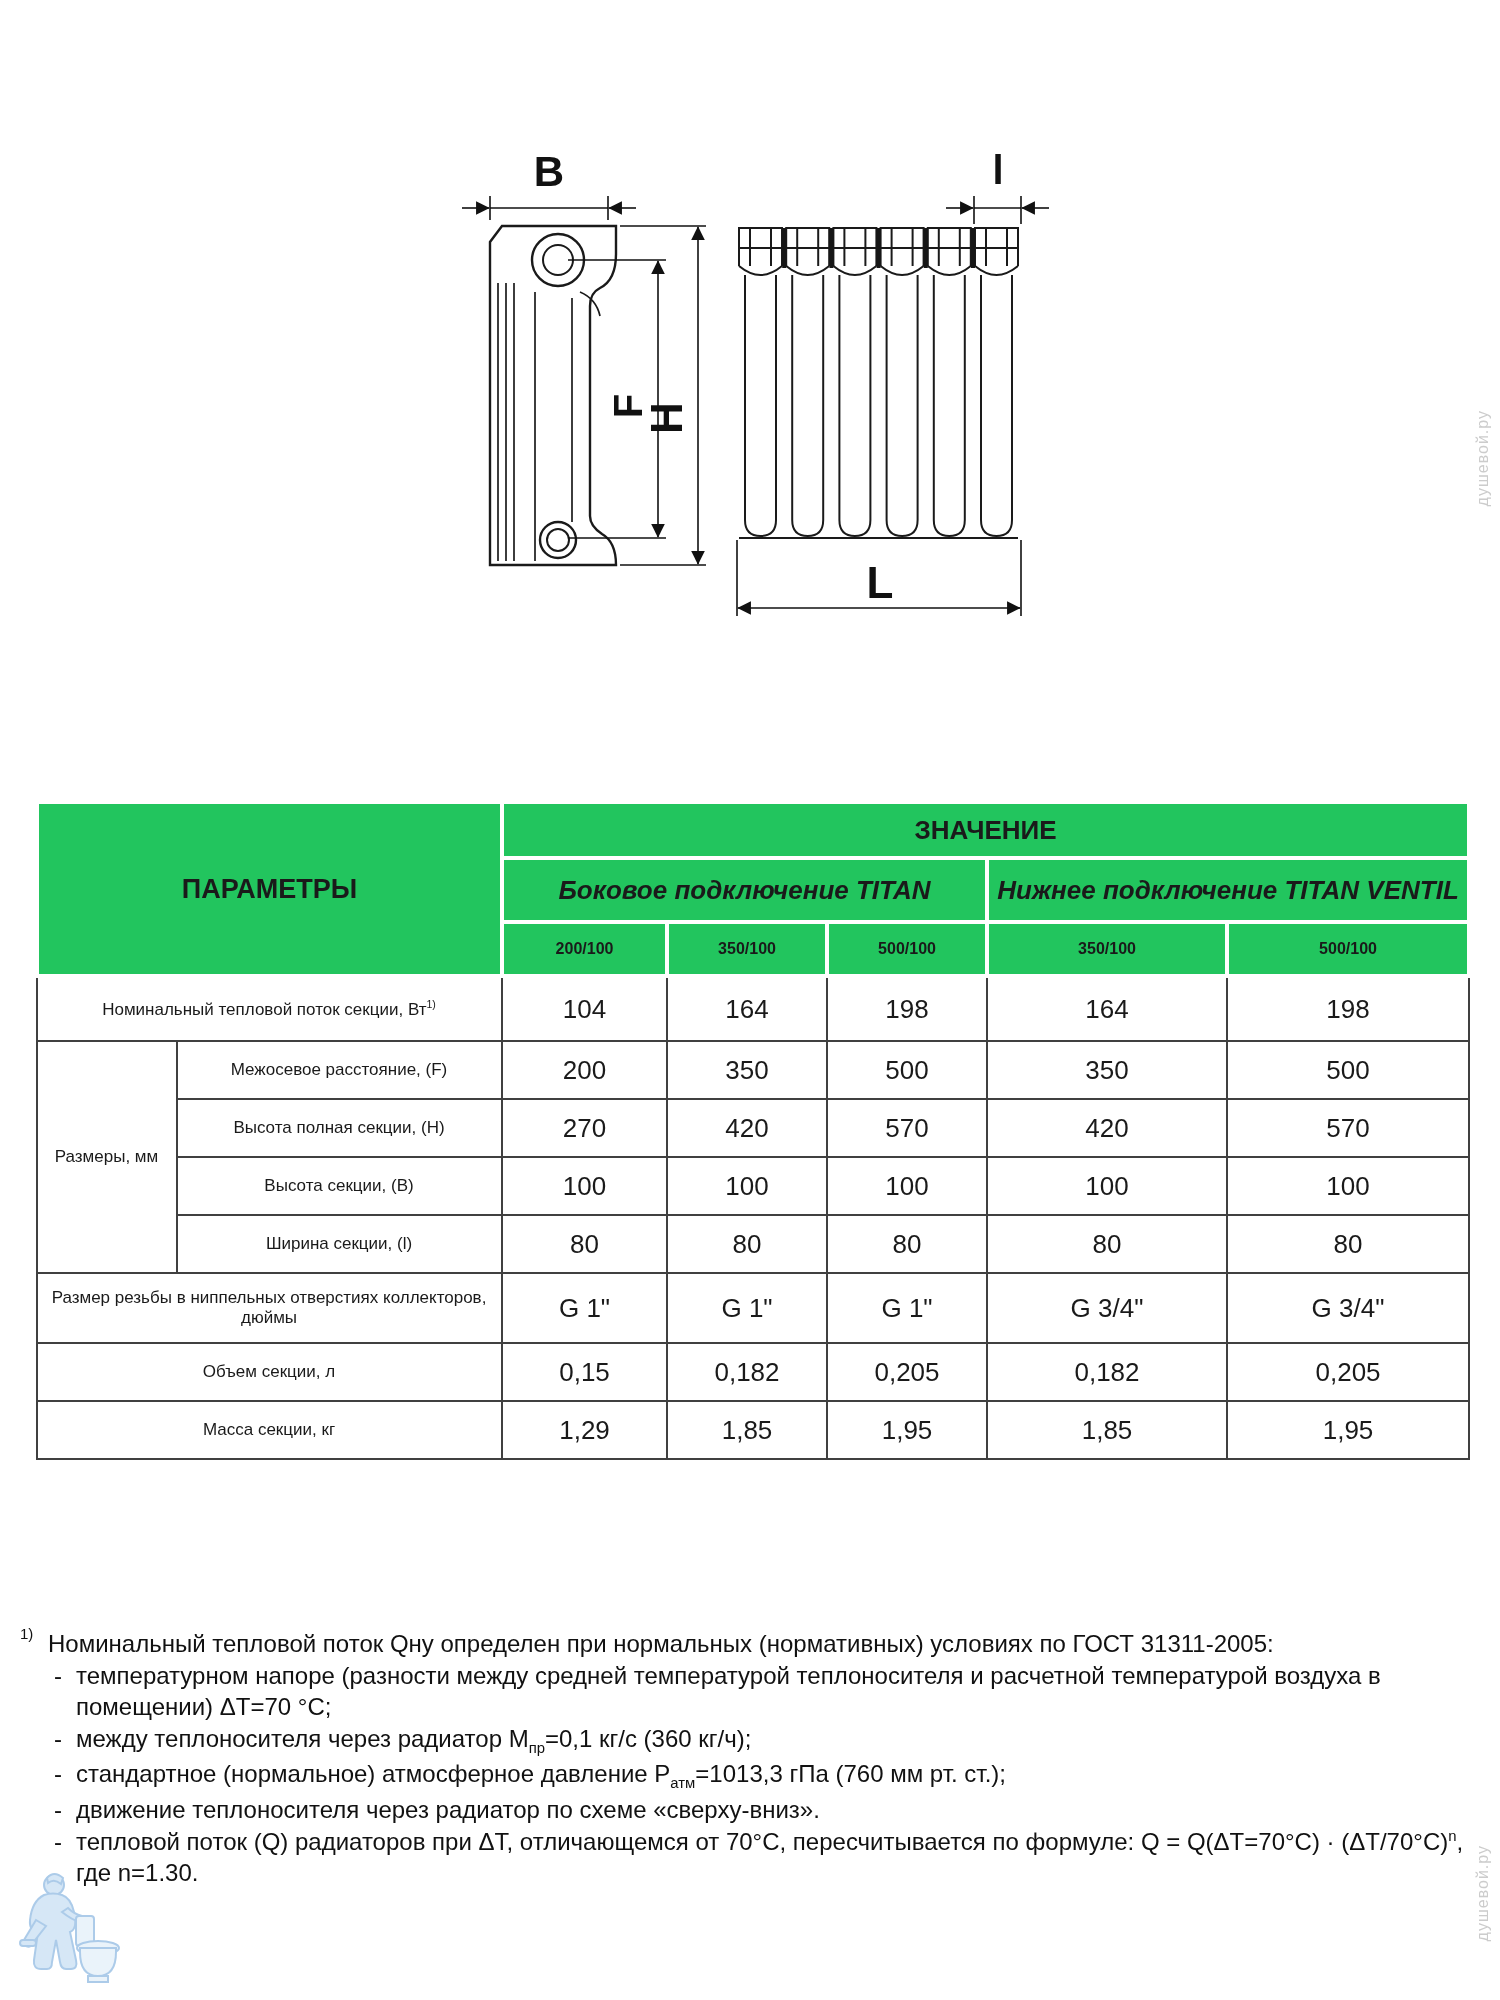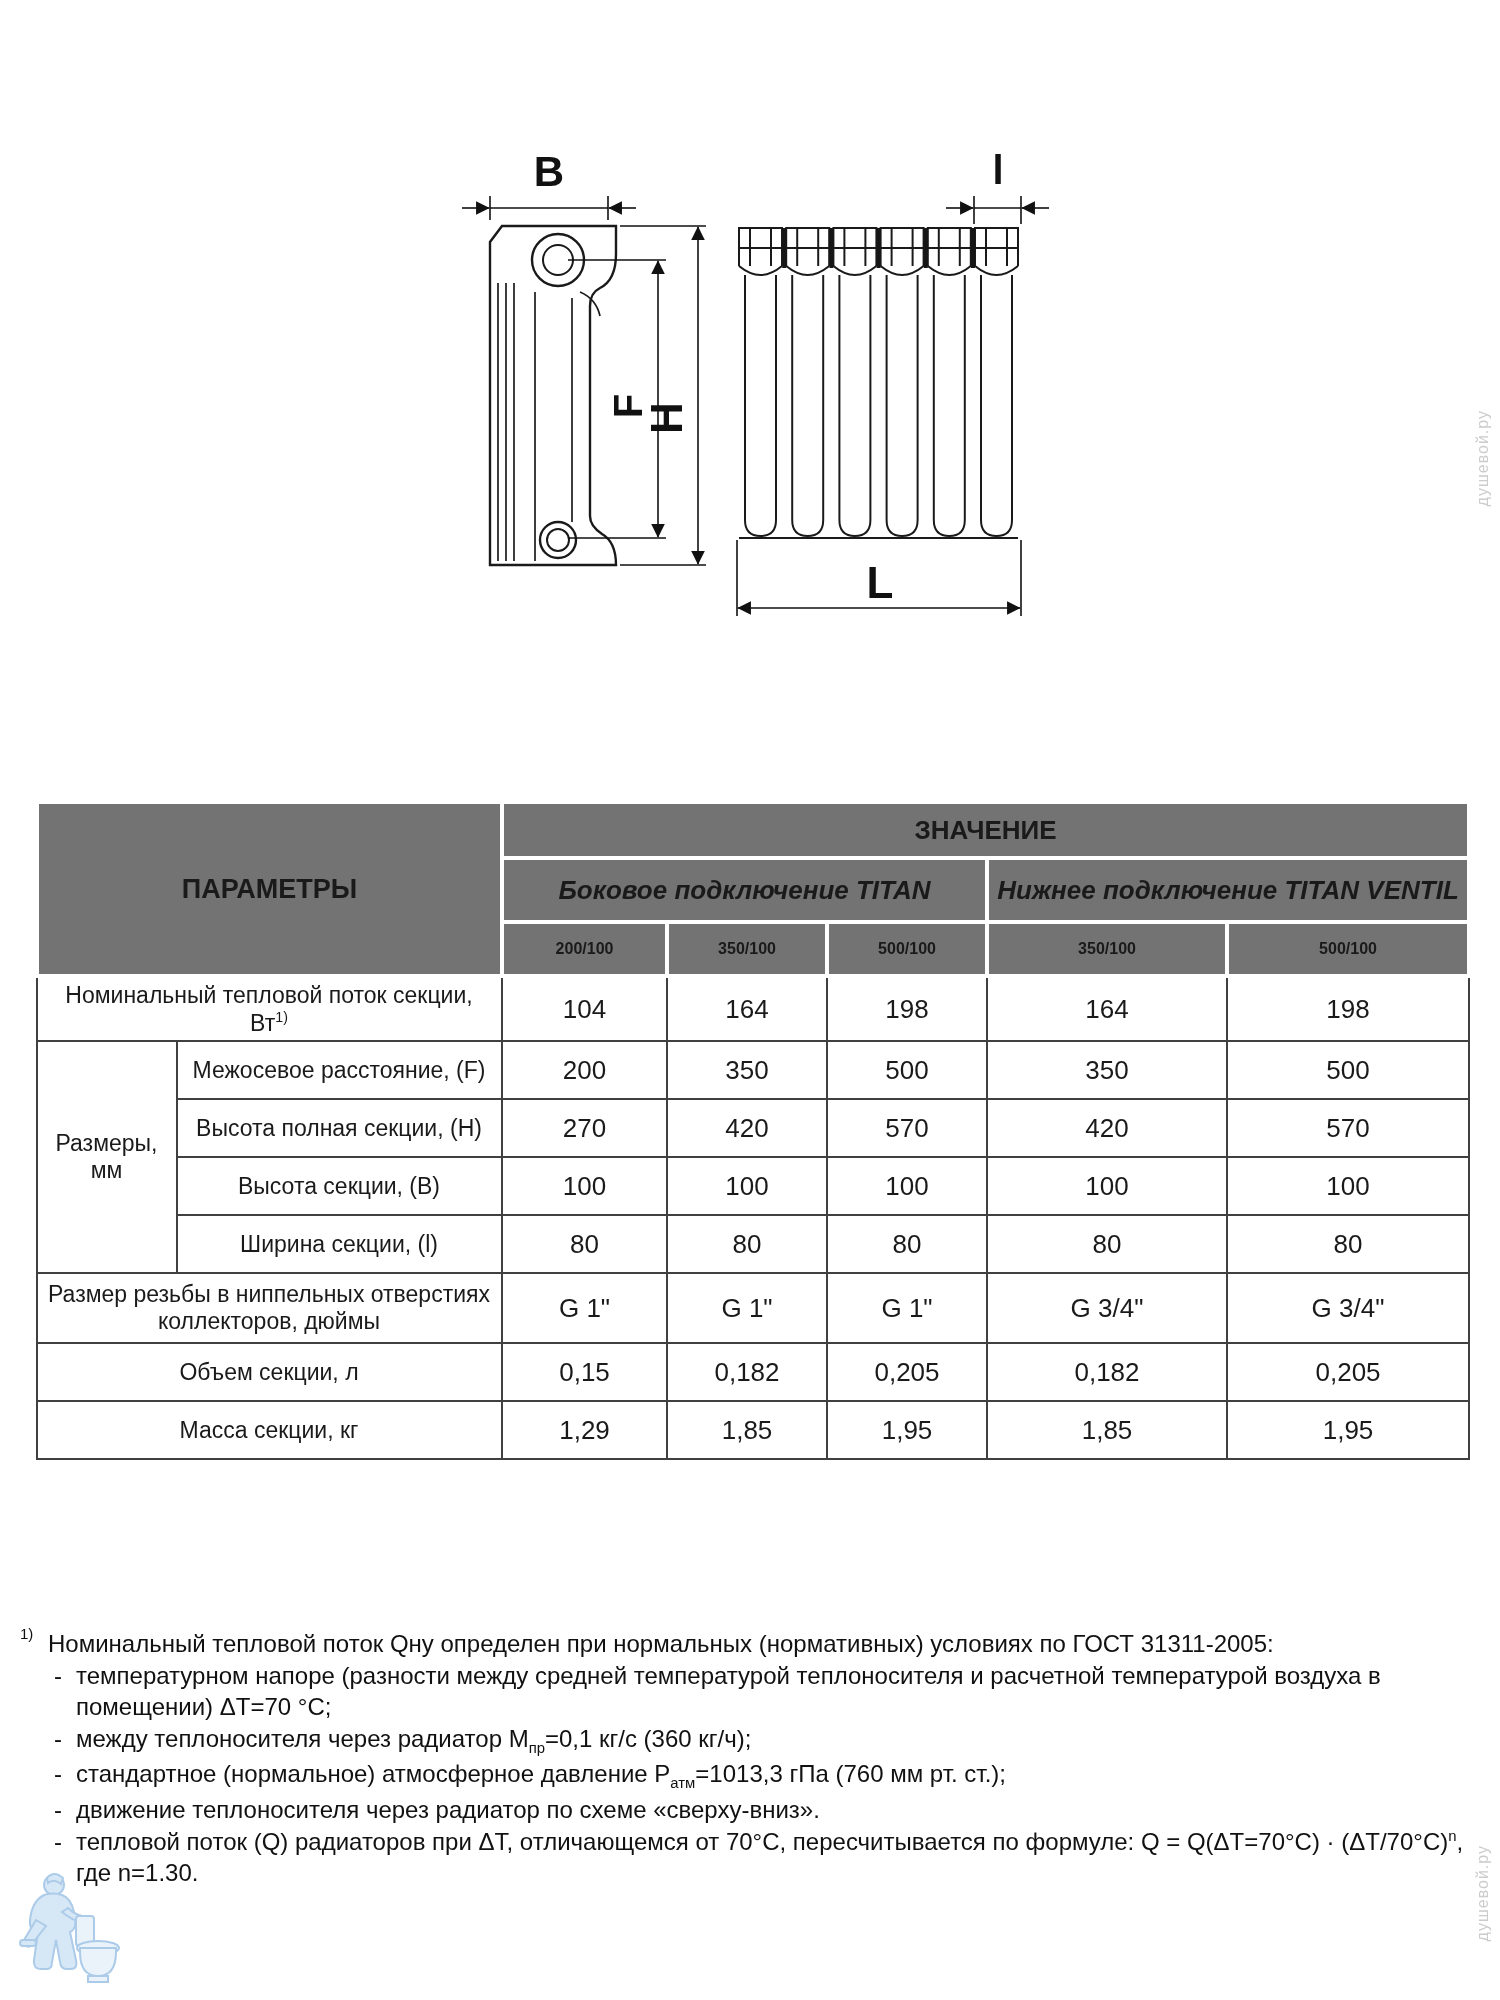--- a/index.html
+++ b/index.html
@@ -10,27 +10,27 @@
   #diagram{position:absolute;left:440px;top:120px;}
 
   
   .caption{position:absolute;left:487px;top:722px;width:600px;text-align:center;
            font-size:26px;line-height:1.45;color:#1a1a1a;}
 
   
   .spec-wrap{position:absolute;left:35px;top:800px;}
   table.spec{border-collapse:collapse;table-layout:fixed;width:1432px;}
   table.spec td{vertical-align:middle;text-align:center;padding:2px 8px;}
-  table.spec td.h{background:#737373;border:4px solid #ffffff;font-weight:bold;font-size:26px;}
+  table.spec td.h{background:#22c55e;border:4px solid #ffffff;font-weight:bold;font-size:26px;}
   table.spec td.hp{font-size:27px;}
   table.spec td.hs{font-size:16px;height:46px;}
   tr.hr1 td{height:48px;}
   tr.hr2 td{height:56px;font-style:italic;}
   table.spec td.v{border:2px solid #404040;font-size:26px;}
-  table.spec td.pl{border:2px solid #404040;font-size:23px;padding-left:7px;}
+  table.spec td.pl{border:2px solid #404040;font-size:17px;padding-left:7px;}
   tr.r-heat td{height:58px;}
   tr.r-dim td{height:52px;}
   tr.r-thread td{height:64px;}
   tr.r-vol td{height:52px;border-radius:27px;}
   tr.r-mass td{height:52px;}
   .sup{vertical-align:super;font-size:0.62em;}
   .sub{vertical-align:sub;font-size:0.62em;}
 
   
   .footnotes{position:absolute;left:20px;top:1628px;width:1470px;font-size:24px;

